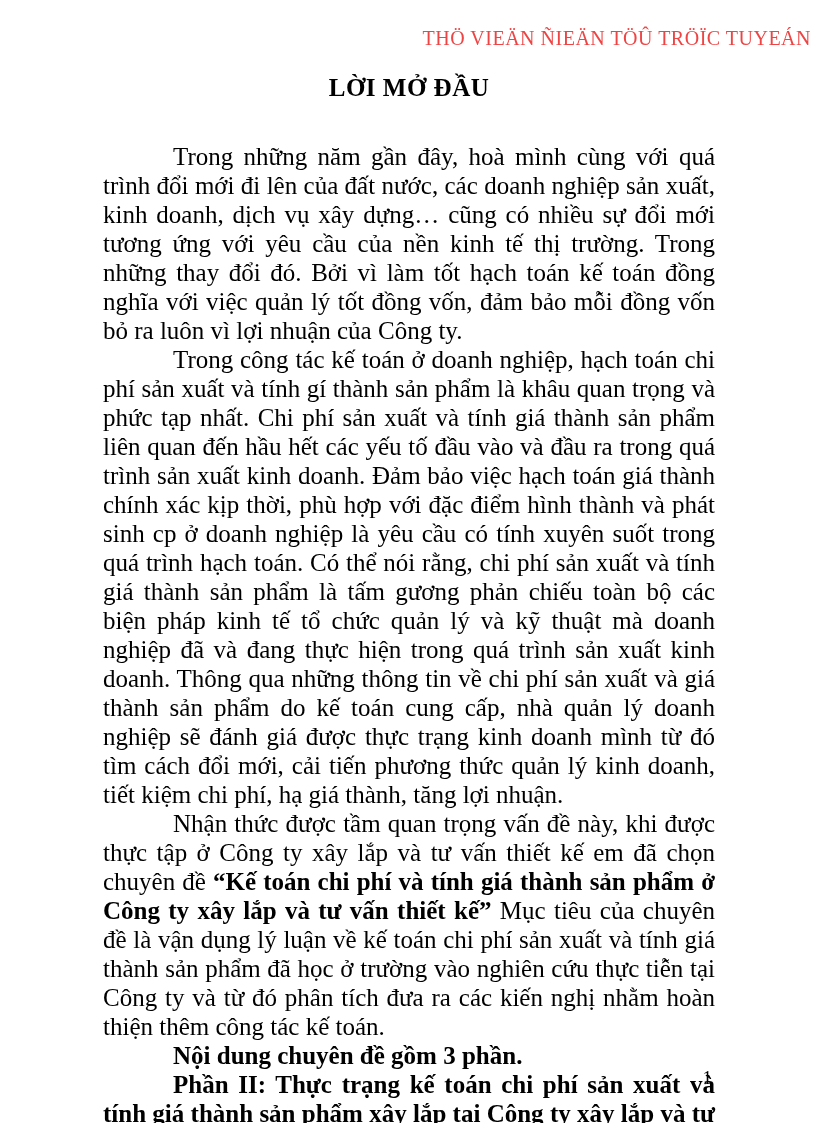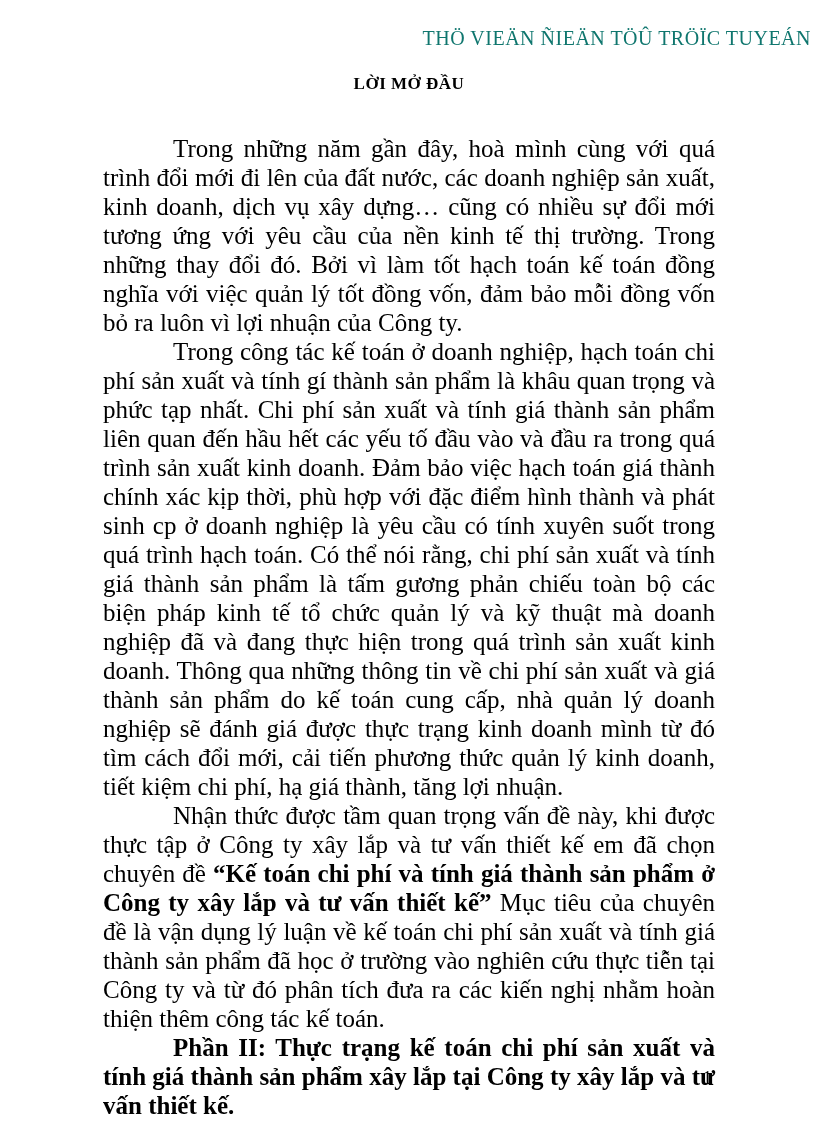--- a/index.html
+++ b/index.html
@@ -17,32 +17,32 @@
     font-family: "Liberation Serif", "DejaVu Serif", serif;
     overflow: hidden;
   }
   .watermark {
     position: absolute;
     top: 27px;
     right: 5px;
     font-size: 20px;
     letter-spacing: 0.5px;
     white-space: nowrap;
-    color: #0f766e;
+    color: #ef4444;
   }
   .content {
     position: absolute;
     left: 103px;
     top: 0;
     width: 612px;
   }
   .doc-title {
     margin: 74px 0 0 0;
     text-align: center;
-    font-size: 17px;
+    font-size: 25px;
     font-weight: 700;
     letter-spacing: 0.5px;
   }
   .body-text {
     margin-top: 40px;
     font-size: 25px;
     line-height: 29px;
     text-align: justify;
   }
   .body-text p {
@@ -72,20 +72,21 @@
     <h1 class="doc-title">LỜI MỞ ĐẦU</h1>
 
     <div class="body-text">
 
       <p>Trong những năm gần đây, hoà mình cùng với quá trình đổi mới đi lên của đất nước, các doanh nghiệp sản xuất, kinh doanh, dịch vụ xây dựng… cũng có nhiều sự đổi mới tương ứng với yêu cầu của nền kinh tế thị trường. Trong những thay đổi đó. Bởi vì làm tốt hạch toán kế toán đồng nghĩa với việc quản lý tốt đồng vốn, đảm bảo mỗi đồng vốn bỏ ra luôn vì lợi nhuận của Công ty.</p>
 
       <p>Trong công tác kế toán ở doanh nghiệp, hạch toán chi phí sản xuất và tính gí thành sản phẩm là khâu quan trọng và phức tạp nhất. Chi phí sản xuất và tính giá thành sản phẩm liên quan đến hầu hết các yếu tố đầu vào và đầu ra trong quá trình sản xuất kinh doanh. Đảm bảo việc hạch toán giá thành chính xác kịp thời, phù hợp với đặc điểm hình thành và phát sinh cp ở doanh nghiệp là yêu cầu có tính xuyên suốt trong quá trình hạch toán. Có thể nói rằng, chi phí sản xuất và tính giá thành sản phẩm là tấm gương phản chiếu toàn bộ các biện pháp kinh tế tổ chức quản lý và kỹ thuật mà doanh nghiệp đã và đang thực hiện trong quá trình sản xuất kinh doanh. Thông qua những thông tin về chi phí sản xuất và giá thành sản phẩm do kế toán cung cấp, nhà quản lý doanh nghiệp sẽ đánh giá được thực trạng kinh doanh mình từ đó tìm cách đổi mới, cải tiến phương thức quản lý kinh doanh, tiết kiệm chi phí, hạ giá thành, tăng lợi nhuận.</p>
 
       <p><span>Nhận thức được tầm quan trọng vấn đề này, khi được thực tập ở Công ty xây lắp và tư vấn thiết kế em đã chọn chuyên đề </span><span class="bi">“Kế toán chi phí và tính giá thành sản phẩm ở Công ty xây lắp và tư vấn thiết kế”</span><span> Mục tiêu của chuyên đề là vận dụng lý luận về kế toán chi phí sản xuất và tính giá thành sản phẩm đã học ở trường vào nghiên cứu thực tiễn tại Công ty và từ đó phân tích đưa ra các kiến nghị nhằm hoàn thiện thêm công tác kế toán.</span></p>
 
+      <p class="bi">Nội dung chuyên đề gồm 3 phần.</p>
 
 
       <p class="bi">Phần II: Thực trạng kế toán chi phí sản xuất và tính giá thành sản phẩm xây lắp tại Công ty xây lắp và tư vấn thiết kế.</p>
 
     </div>
   </div>
 
   <div class="page-number">1</div>
 
 </div>

